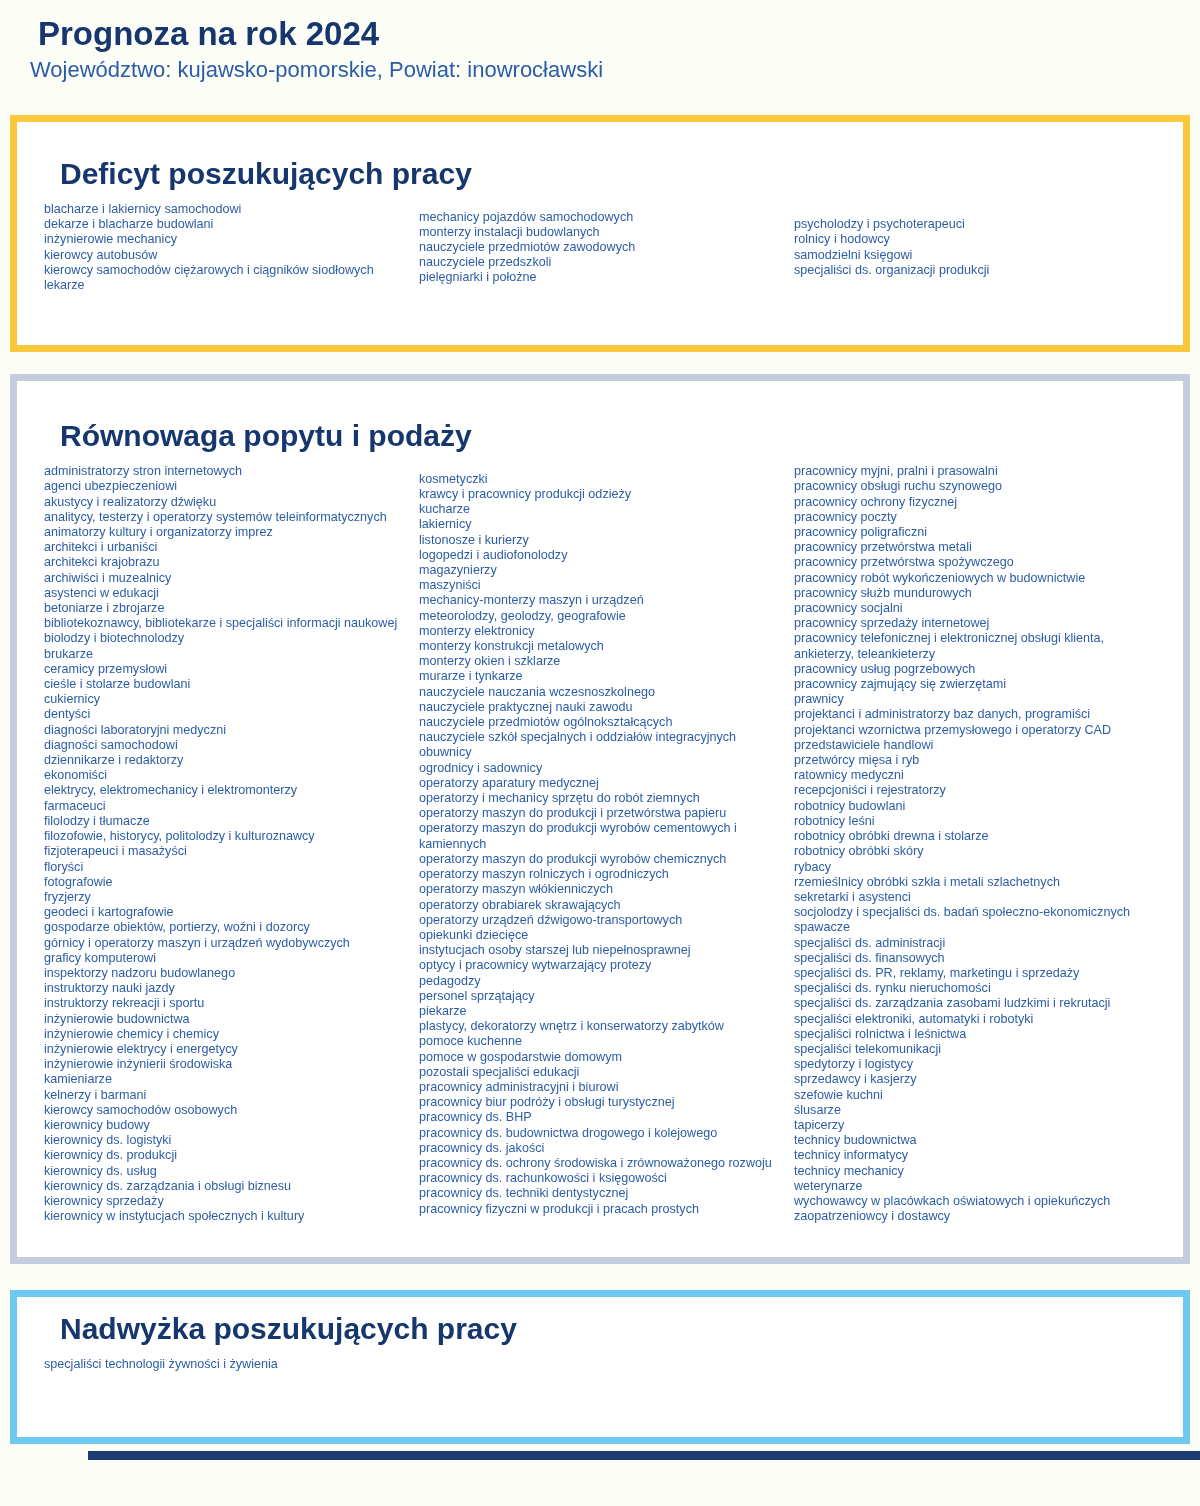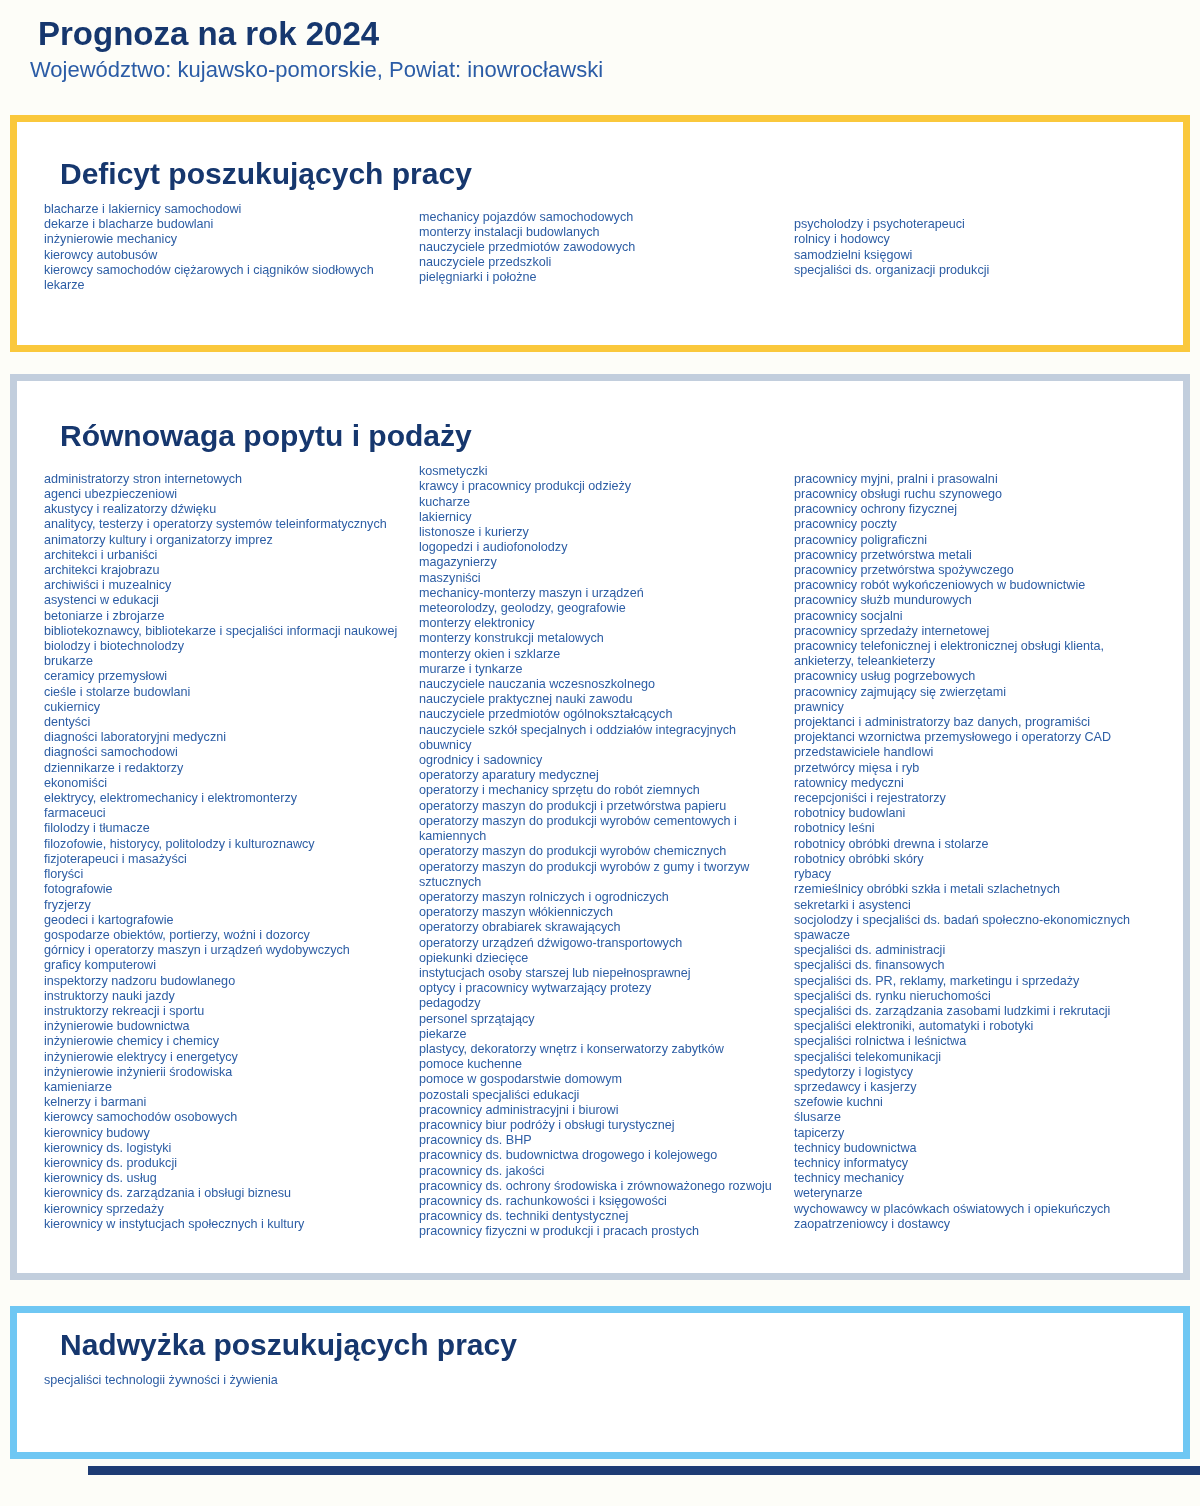--- a/index.html
+++ b/index.html
@@ -190,21 +190,20 @@
         <div class="item">nauczyciele praktycznej nauki zawodu</div>
         <div class="item">nauczyciele przedmiotów ogólnokształcących</div>
         <div class="item">nauczyciele szkół specjalnych i oddziałów integracyjnych</div>
         <div class="item">obuwnicy</div>
         <div class="item">ogrodnicy i sadownicy</div>
         <div class="item">operatorzy aparatury medycznej</div>
         <div class="item">operatorzy i mechanicy sprzętu do robót ziemnych</div>
         <div class="item">operatorzy maszyn do produkcji i przetwórstwa papieru</div>
         <div class="item">operatorzy maszyn do produkcji wyrobów cementowych i kamiennych</div>
         <div class="item">operatorzy maszyn do produkcji wyrobów chemicznych</div>
-        <div class="item">operatorzy maszyn do produkcji wyrobów z gumy i tworzyw sztucznych</div>
         <div class="item">operatorzy maszyn rolniczych i ogrodniczych</div>
         <div class="item">operatorzy maszyn włókienniczych</div>
         <div class="item">operatorzy obrabiarek skrawających</div>
         <div class="item">operatorzy urządzeń dźwigowo-transportowych</div>
         <div class="item">opiekunki dziecięce</div>
         <div class="item">instytucjach osoby starszej lub niepełnosprawnej</div>
         <div class="item">optycy i pracownicy wytwarzający protezy</div>
         <div class="item">pedagodzy</div>
         <div class="item">personel sprzątający</div>
         <div class="item">piekarze</div>

